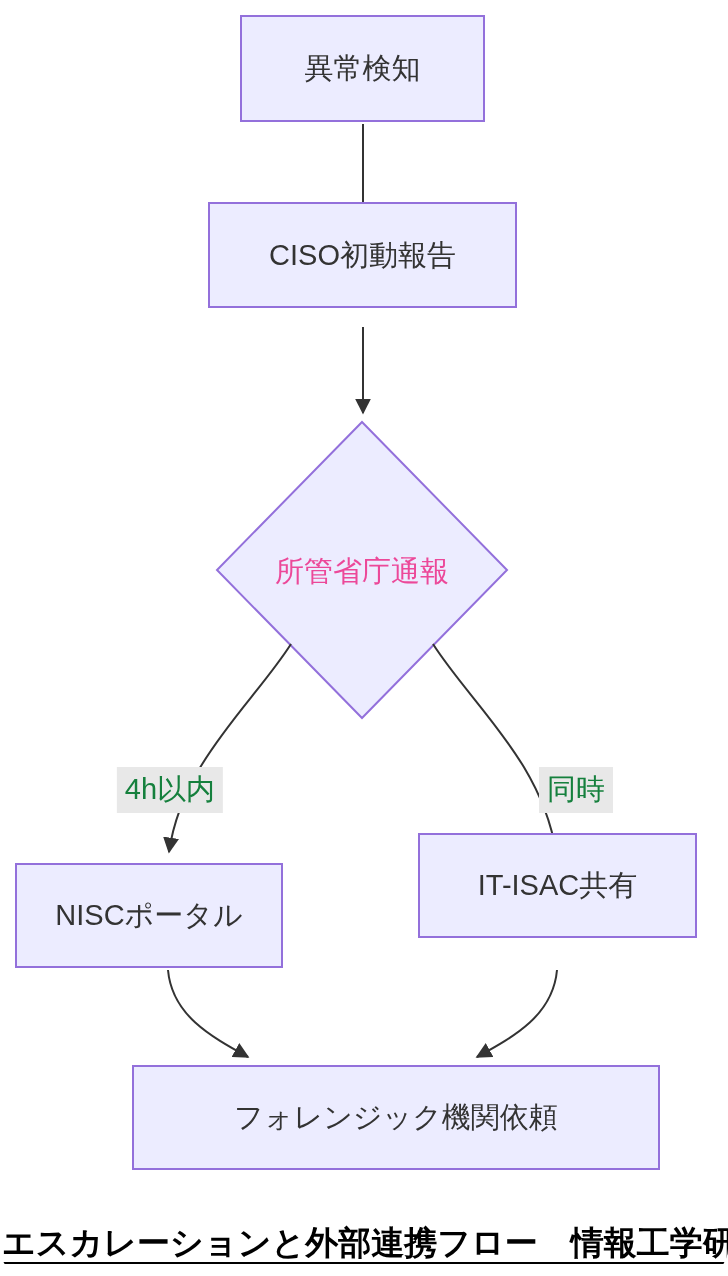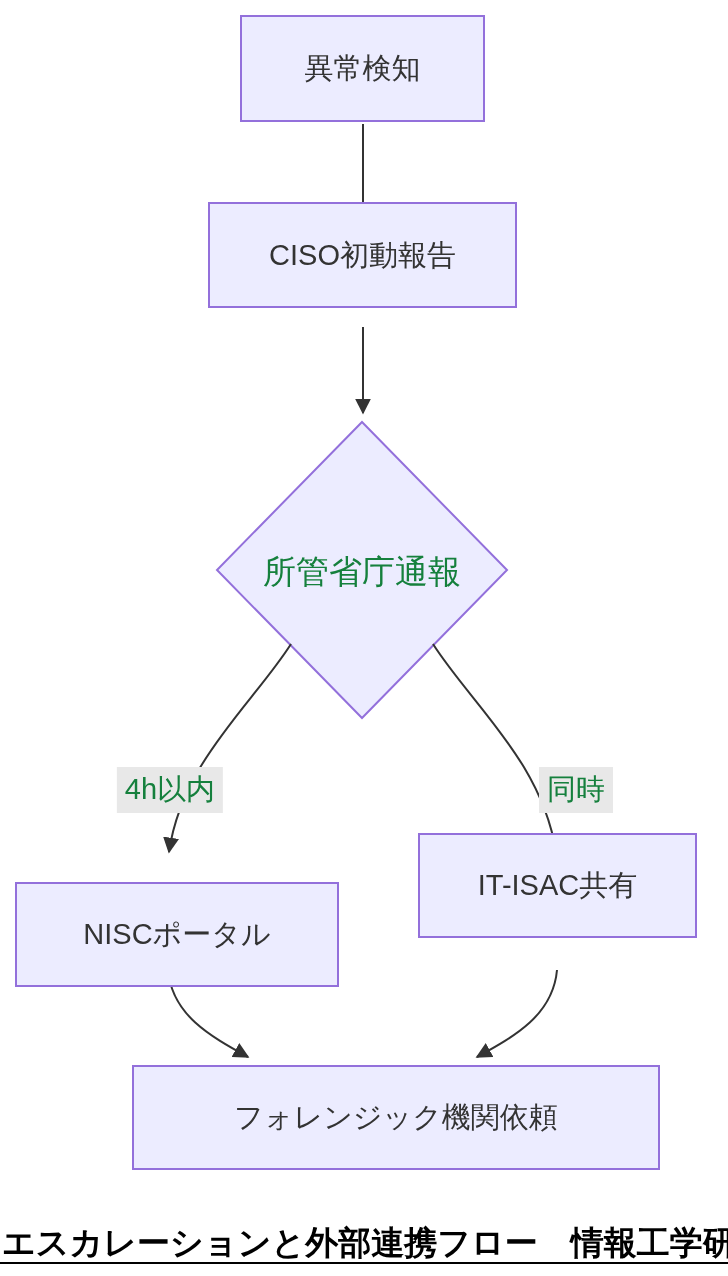--- a/index.html
+++ b/index.html
@@ -4,20 +4,21 @@
 <style>
   * { margin: 0; padding: 0; box-sizing: border-box; }
   html, body { background: #ffffff; }
   .canvas {
     position: relative;
     width: 728px;
     height: 1276px;
     background: #ffffff;
     overflow: hidden;
     font-family: "Liberation Sans", "DejaVu Sans", sans-serif;
+    border-radius: 27px;
   }
   .edges-layer {
     position: absolute;
     left: 0; top: 0;
     width: 728px; height: 1276px;
     pointer-events: none;
   }
   .node {
     position: absolute;
     background: #ECECFF;
@@ -26,22 +27,22 @@
     align-items: center;
     justify-content: center;
     color: #333333;
     font-size: 29px;
     line-height: 1.2;
     white-space: nowrap;
   }
   .diamond-label {
     position: absolute;
     transform: translate(-50%, -50%);
-    color: #15803d;
-    font-size: 33px;
+    color: #ec4899;
+    font-size: 29px;
     white-space: nowrap;
   }
   .edge-label {
     position: absolute;
     transform: translate(-50%, -50%);
     background: #e8e8e8;
     color: #15803d;
     font-size: 29px;
     padding: 3px 8px;
     white-space: nowrap;
@@ -89,21 +90,21 @@
   <div class="node" style="left:240px; top:15px; width:245px; height:107px;">
     <span>異常検知</span>
   </div>
 
   <div class="node" style="left:208px; top:202px; width:309px; height:106px;justify-content:center;">
     <span>CISO初動報告</span>
   </div>
 
   <div class="diamond-label" style="left:362px; top:572px;">所管省庁通報</div>
 
-  <div class="node" style="left:15px; top:882px; width:324px; height:105px;">
+  <div class="node" style="left:15px; top:863px; width:268px; height:105px;">
     <span>NISCポータル</span>
   </div>
 
   <div class="node" style="left:418px; top:833px; width:279px; height:105px;">
     <span>IT-ISAC共有</span>
   </div>
 
   <div class="node" style="left:132px; top:1065px; width:528px; height:105px;">
     <span>フォレンジック機関依頼</span>
   </div>

